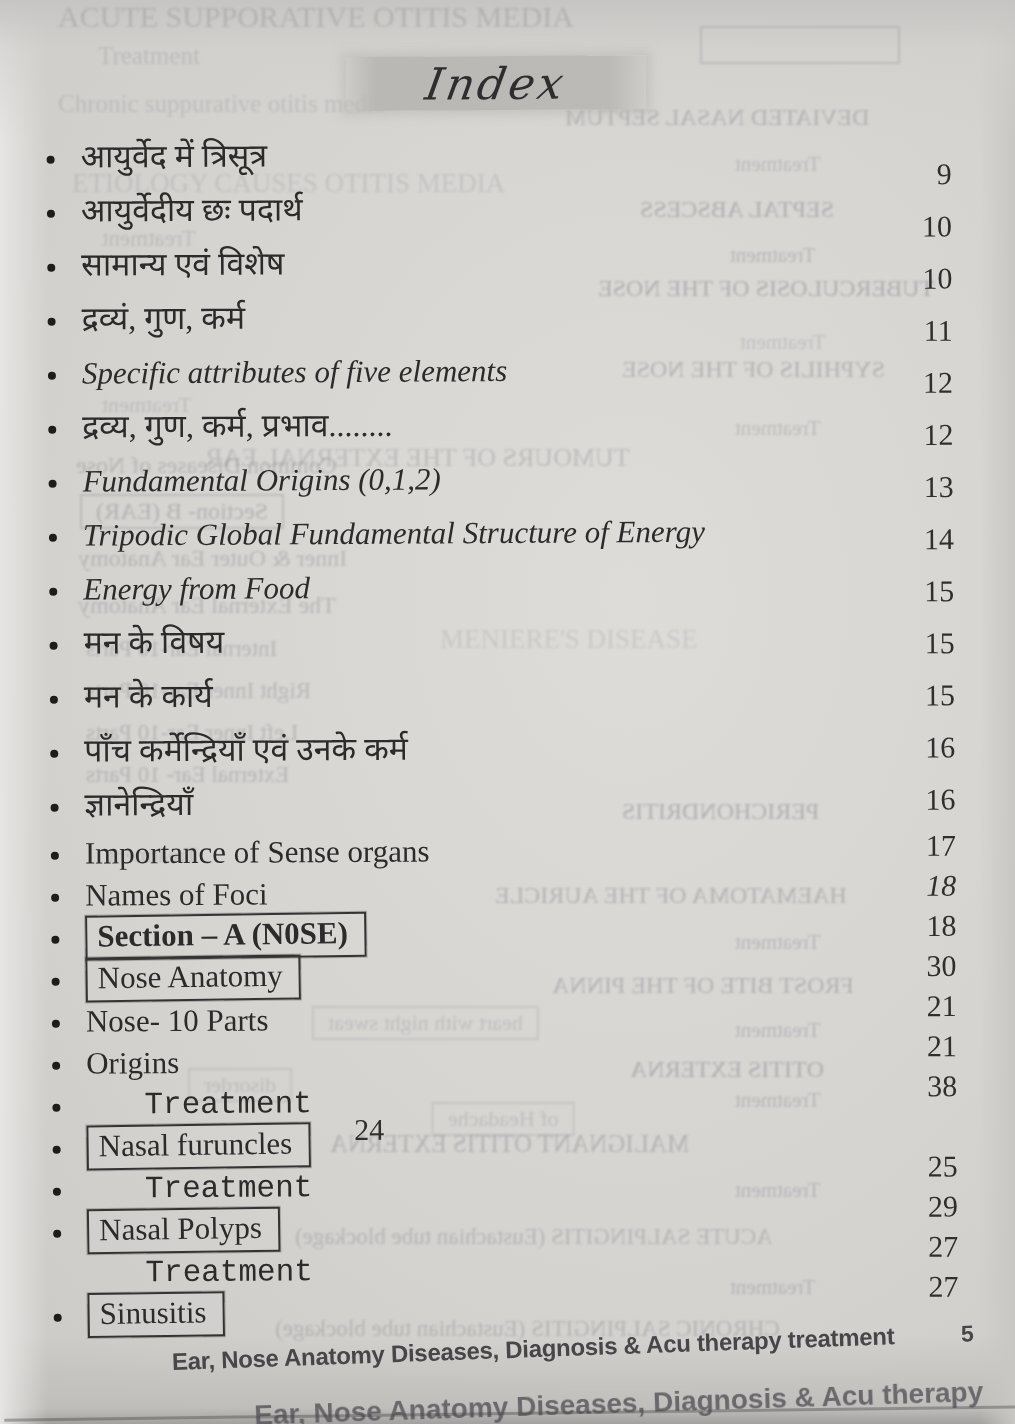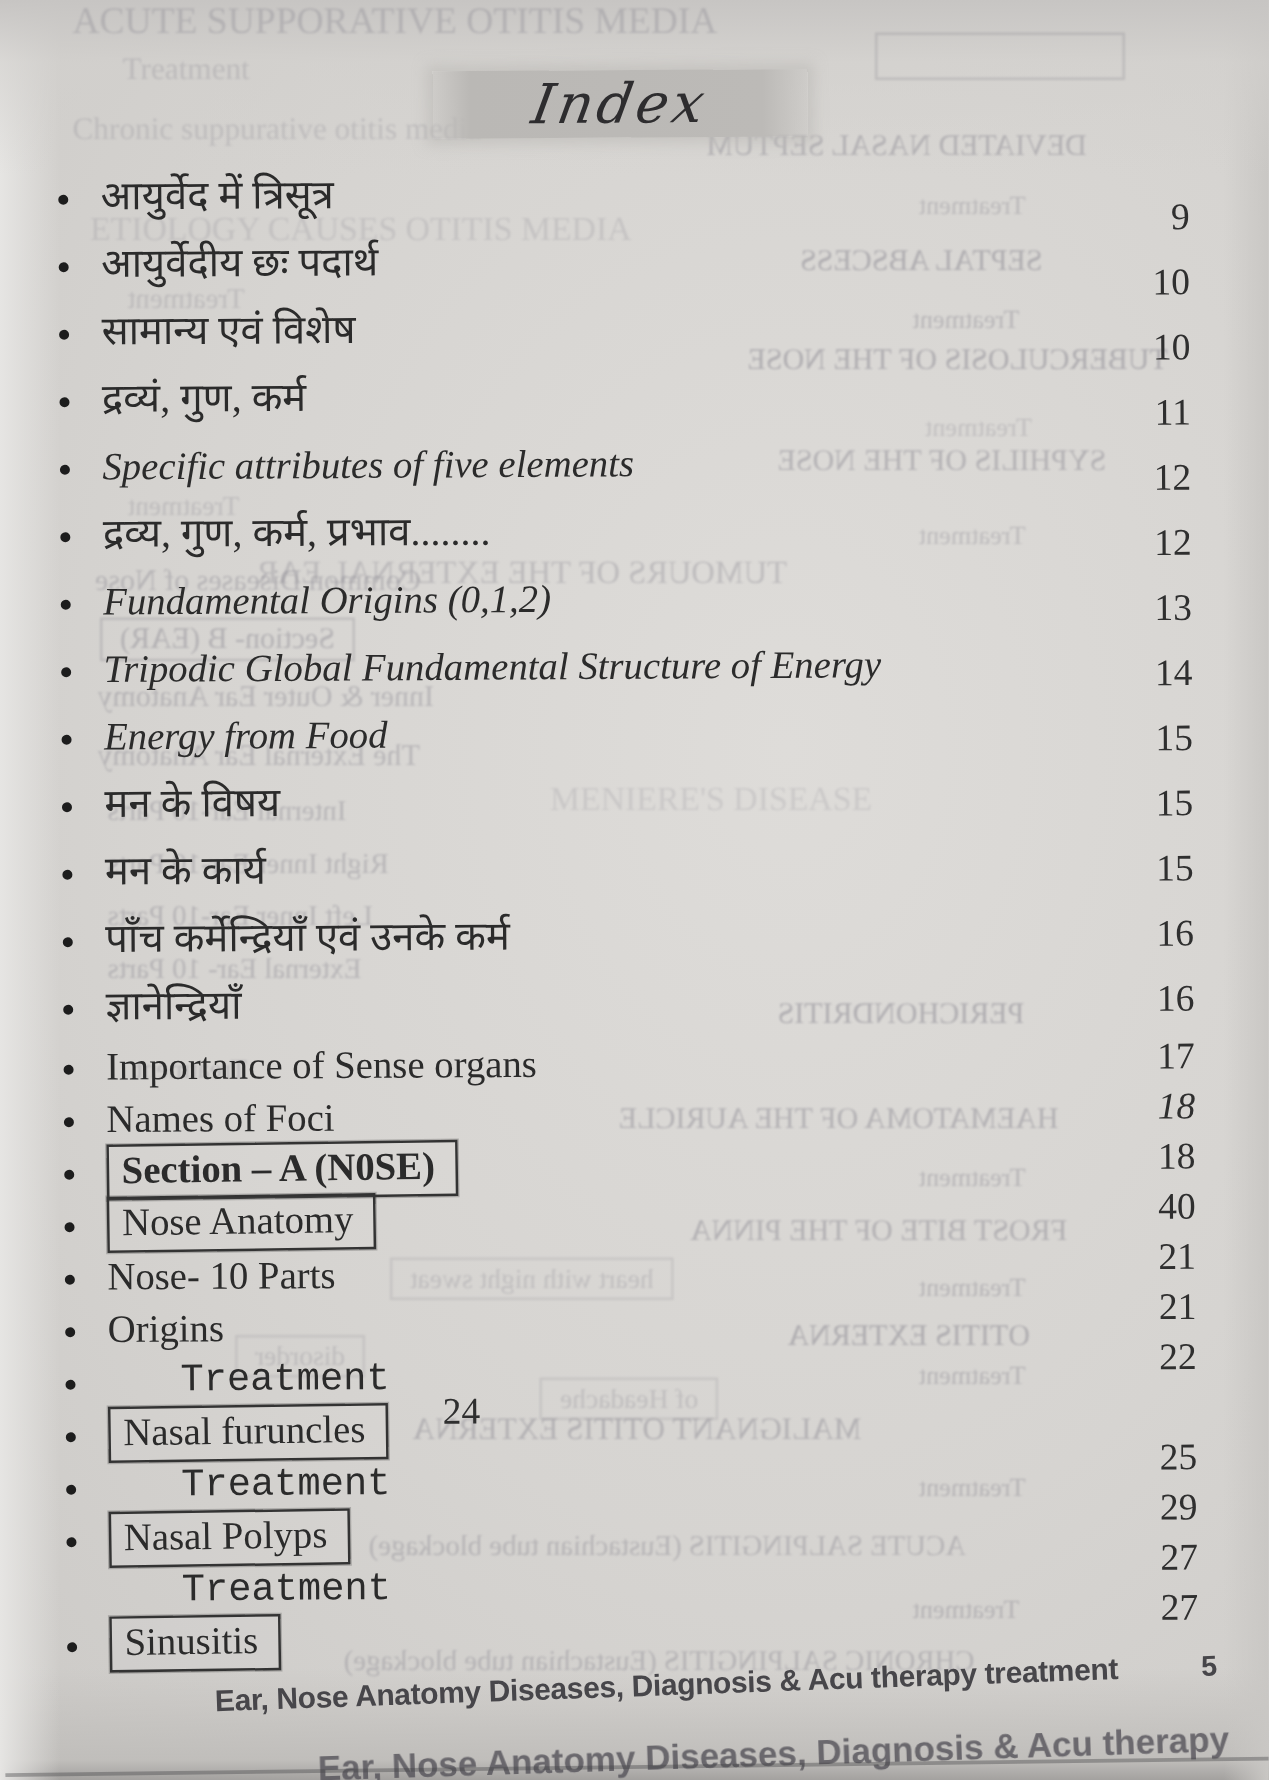--- a/index.html
+++ b/index.html
@@ -206,36 +206,36 @@
     <span class="pagenum" style="transform: translateY(-4.6px); font-style: italic;">18</span>
   </div>
         <div class="row short boxed bold">
     <span class="bullet"></span>
     <span class="label">Section – A (N0SE)</span>
     <span class="pagenum" style="transform: translateY(-6.5px);">18</span>
   </div>
         <div class="row short boxed">
     <span class="bullet"></span>
     <span class="label">Nose Anatomy</span>
-    <span class="pagenum" style="transform: translateY(-8.4px);">40</span>
+    <span class="pagenum" style="transform: translateY(-8.4px);">30</span>
   </div>
         <div class="row short">
     <span class="bullet"></span>
     <span class="label">Nose- 10 Parts</span>
     <span class="pagenum" style="transform: translateY(-10.3px);">21</span>
   </div>
         <div class="row short">
     <span class="bullet"></span>
     <span class="label">Origins</span>
     <span class="pagenum" style="transform: translateY(-12.2px);">21</span>
   </div>
         <div class="row short indent">
     <span class="bullet"></span>
     <span class="label">Treatment</span>
-    <span class="pagenum" style="transform: translateY(-14.1px);">22</span>
+    <span class="pagenum" style="transform: translateY(-14.1px);">38</span>
   </div>
         <div class="row short boxed">
     <span class="bullet"></span>
     <span class="label">Nasal furuncles</span>
     <span class="pagenum" style="transform: translateY(-16px); margin-left: 44px;">24</span>
   </div>
         <div class="row short indent">
     <span class="bullet"></span>
     <span class="label">Treatment</span>
     <span class="pagenum" style="transform: translateY(-17.9px);">25</span>

